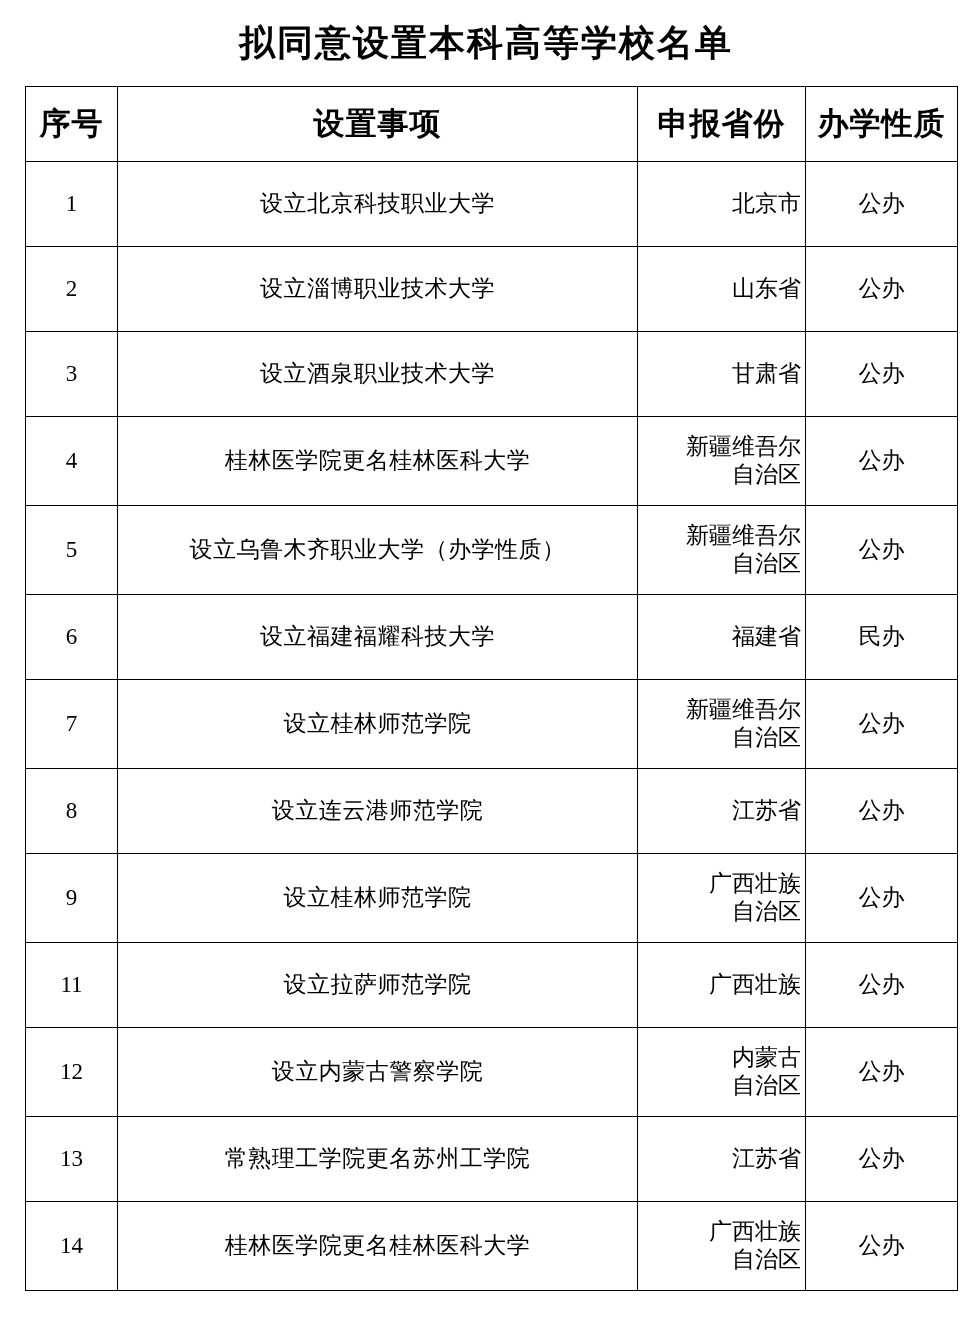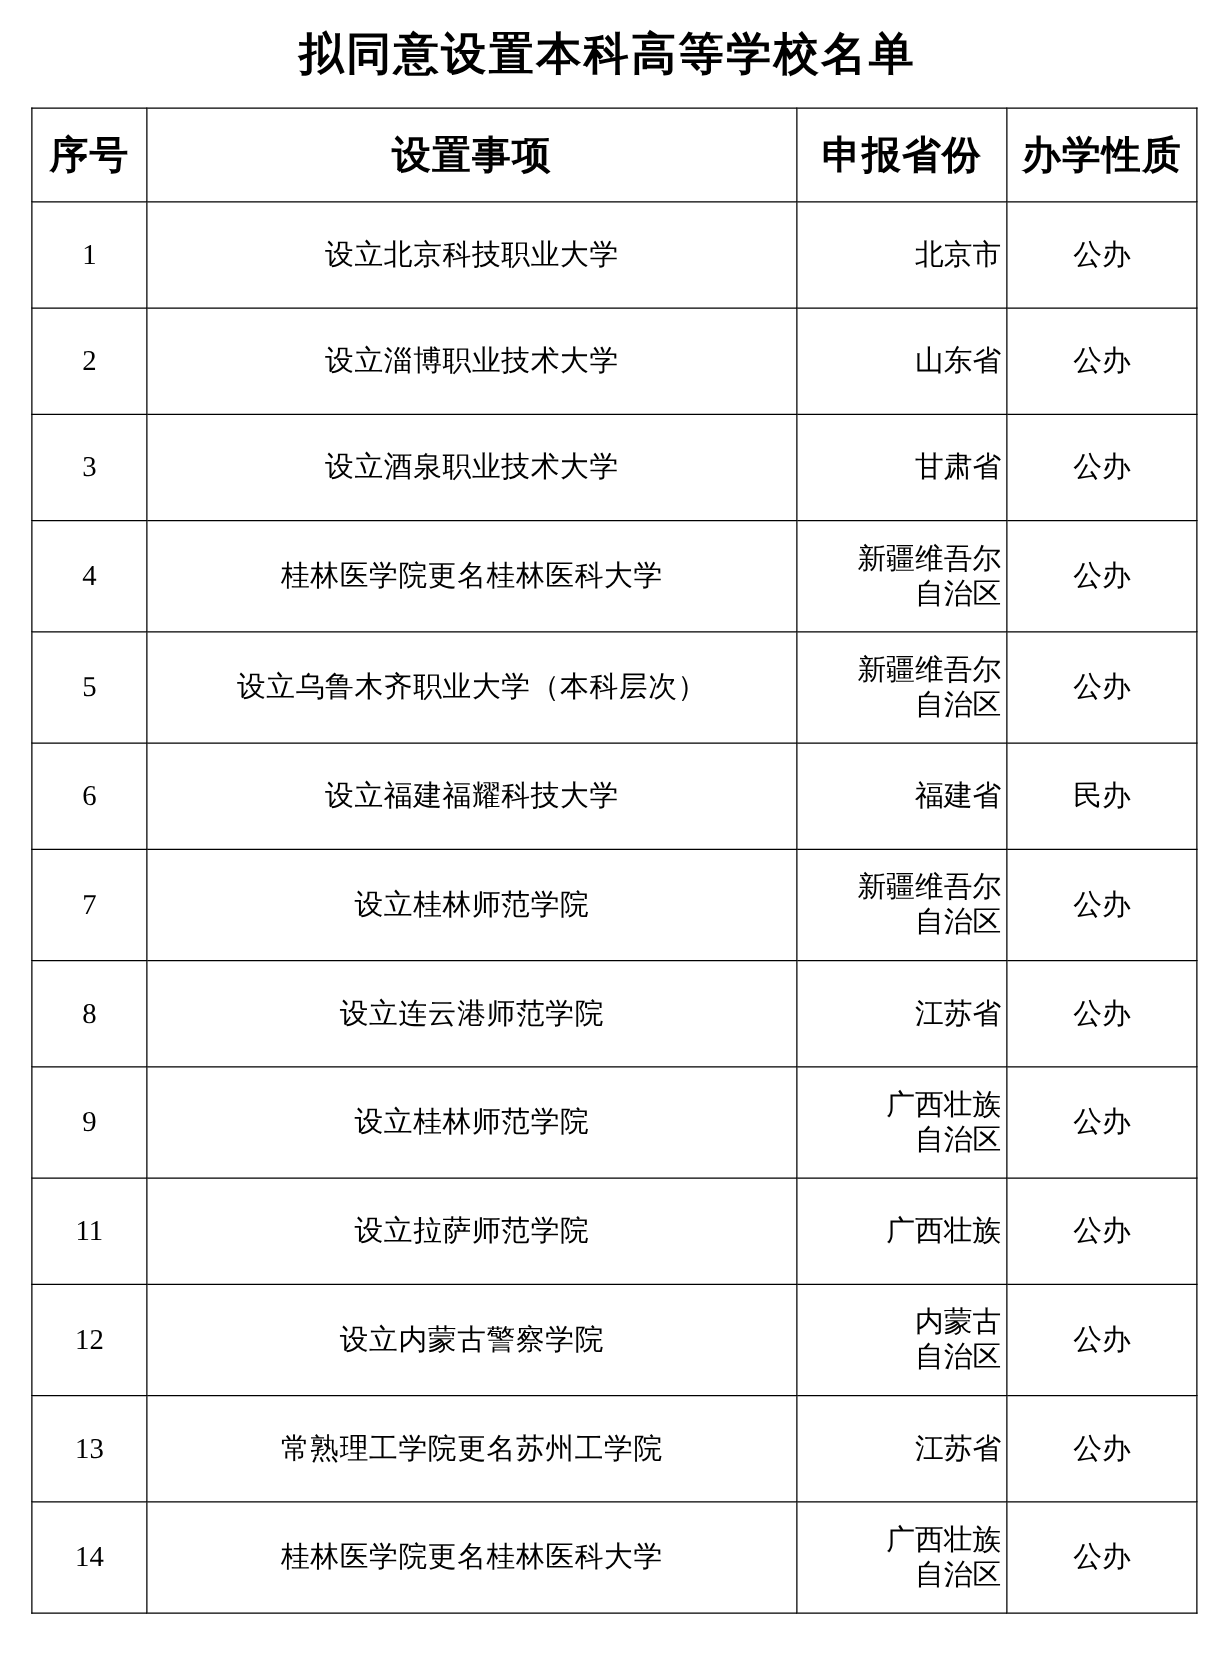--- a/index.html
+++ b/index.html
@@ -133,21 +133,21 @@
             <td class="cell-index">4</td>
             <td class="cell-item">桂林医学院更名桂林医科大学</td>
             <td class="cell-prov">
               <span class="two-line">新疆维吾尔</span>
               <span class="two-line">自治区</span>
             </td>
             <td class="cell-type">公办</td>
           </tr>
           <tr class="row-tall">
             <td class="cell-index">5</td>
-            <td class="cell-item">设立乌鲁木齐职业大学（本科层次）</td>
+            <td class="cell-item">设立乌鲁木齐职业大学（办学性质）</td>
             <td class="cell-prov">
               <span class="two-line">新疆维吾尔</span>
               <span class="two-line">自治区</span>
             </td>
             <td class="cell-type">公办</td>
           </tr>
           <tr class="row-normal">
             <td class="cell-index">6</td>
             <td class="cell-item">设立福建福耀科技大学</td>
             <td class="cell-prov">

